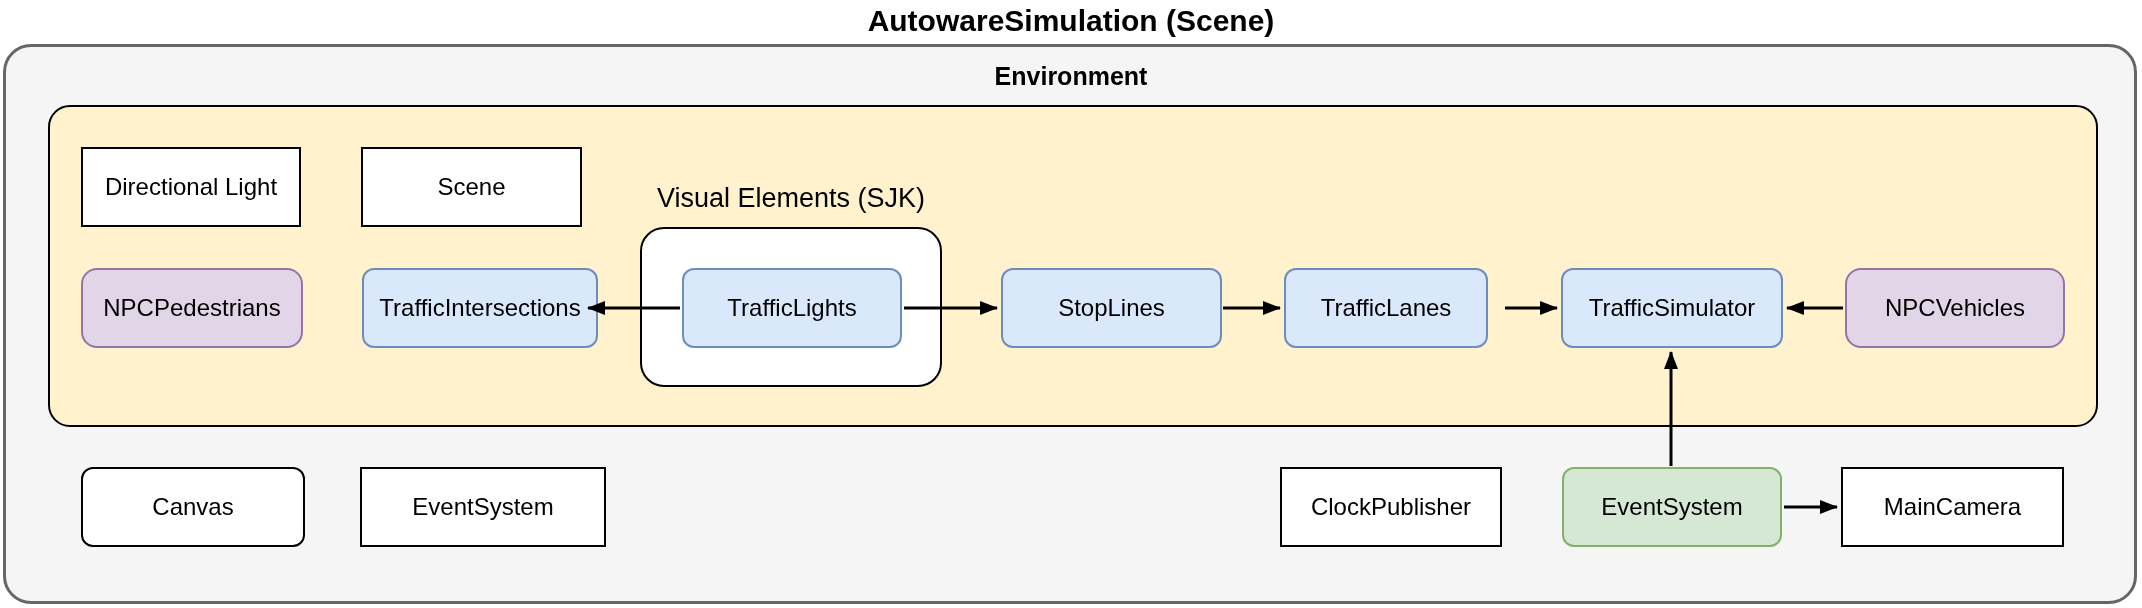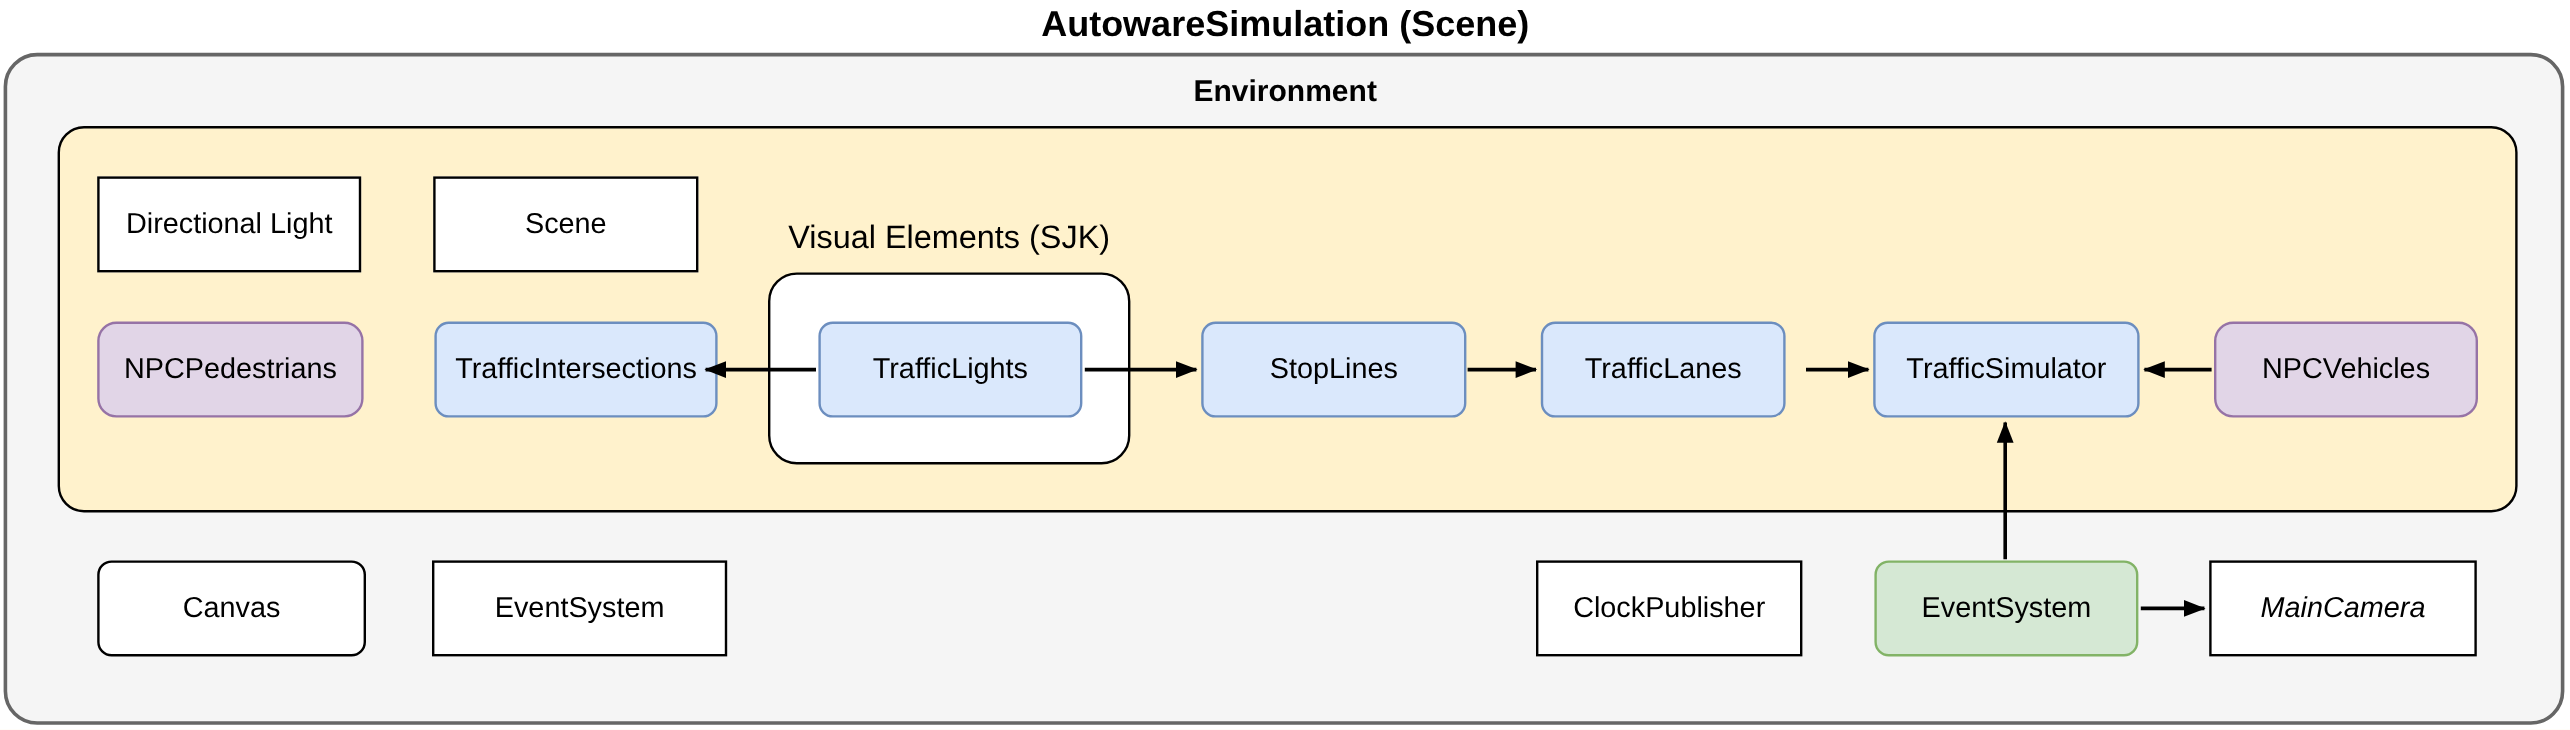--- a/index.html
+++ b/index.html
@@ -106,21 +106,21 @@
   .pos-traffic-intersections { left: 362px; width: 236px; }
   .pos-traffic-lights      { left: 682px;  width: 220px; }
   .pos-stop-lines          { left: 1001px; width: 221px; }
   .pos-traffic-lanes       { left: 1284px; width: 204px; }
   .pos-traffic-simulator   { left: 1561px; width: 222px; }
   .pos-npc-vehicles        { left: 1845px; width: 220px; }
   .pos-canvas              { left: 81px;   width: 224px; }
   .pos-event-system        { left: 360px;  width: 246px; }
   .pos-clock-publisher     { left: 1280px; width: 222px; }
   .pos-ego-vehicle         { left: 1562px; width: 220px; }
-  .pos-main-camera         { left: 1841px; width: 223px; font-style: italic; }
+  .pos-main-camera         { left: 1841px; width: 223px; }
 
   .edges-overlay {
     position: absolute;
     left: 0;
     top: 0;
     width: 2142px;
     height: 608px;
     pointer-events: none;
   }
   .edge { stroke: #000000; stroke-width: 3; }

